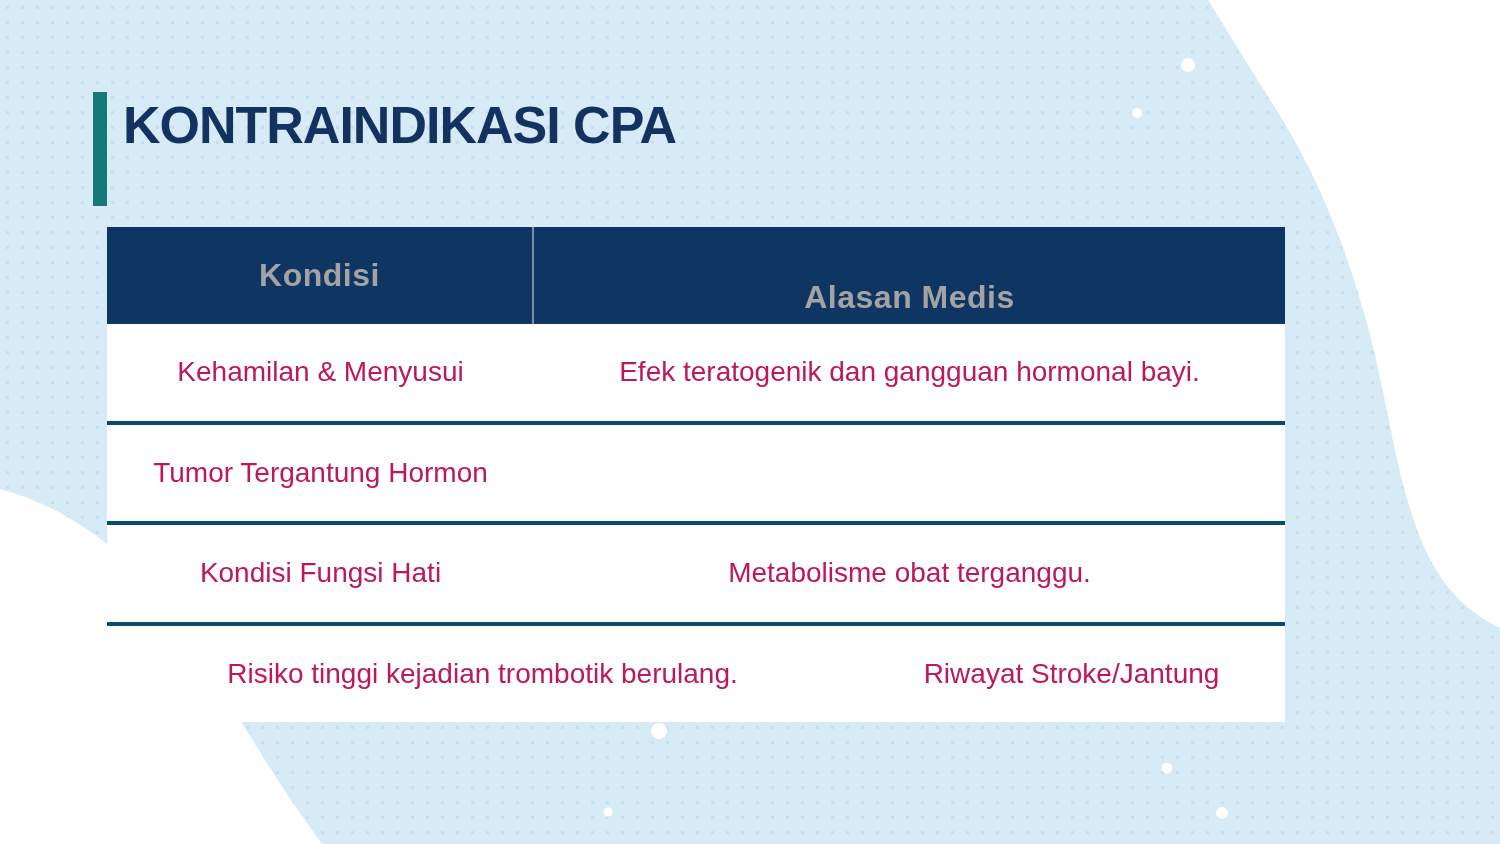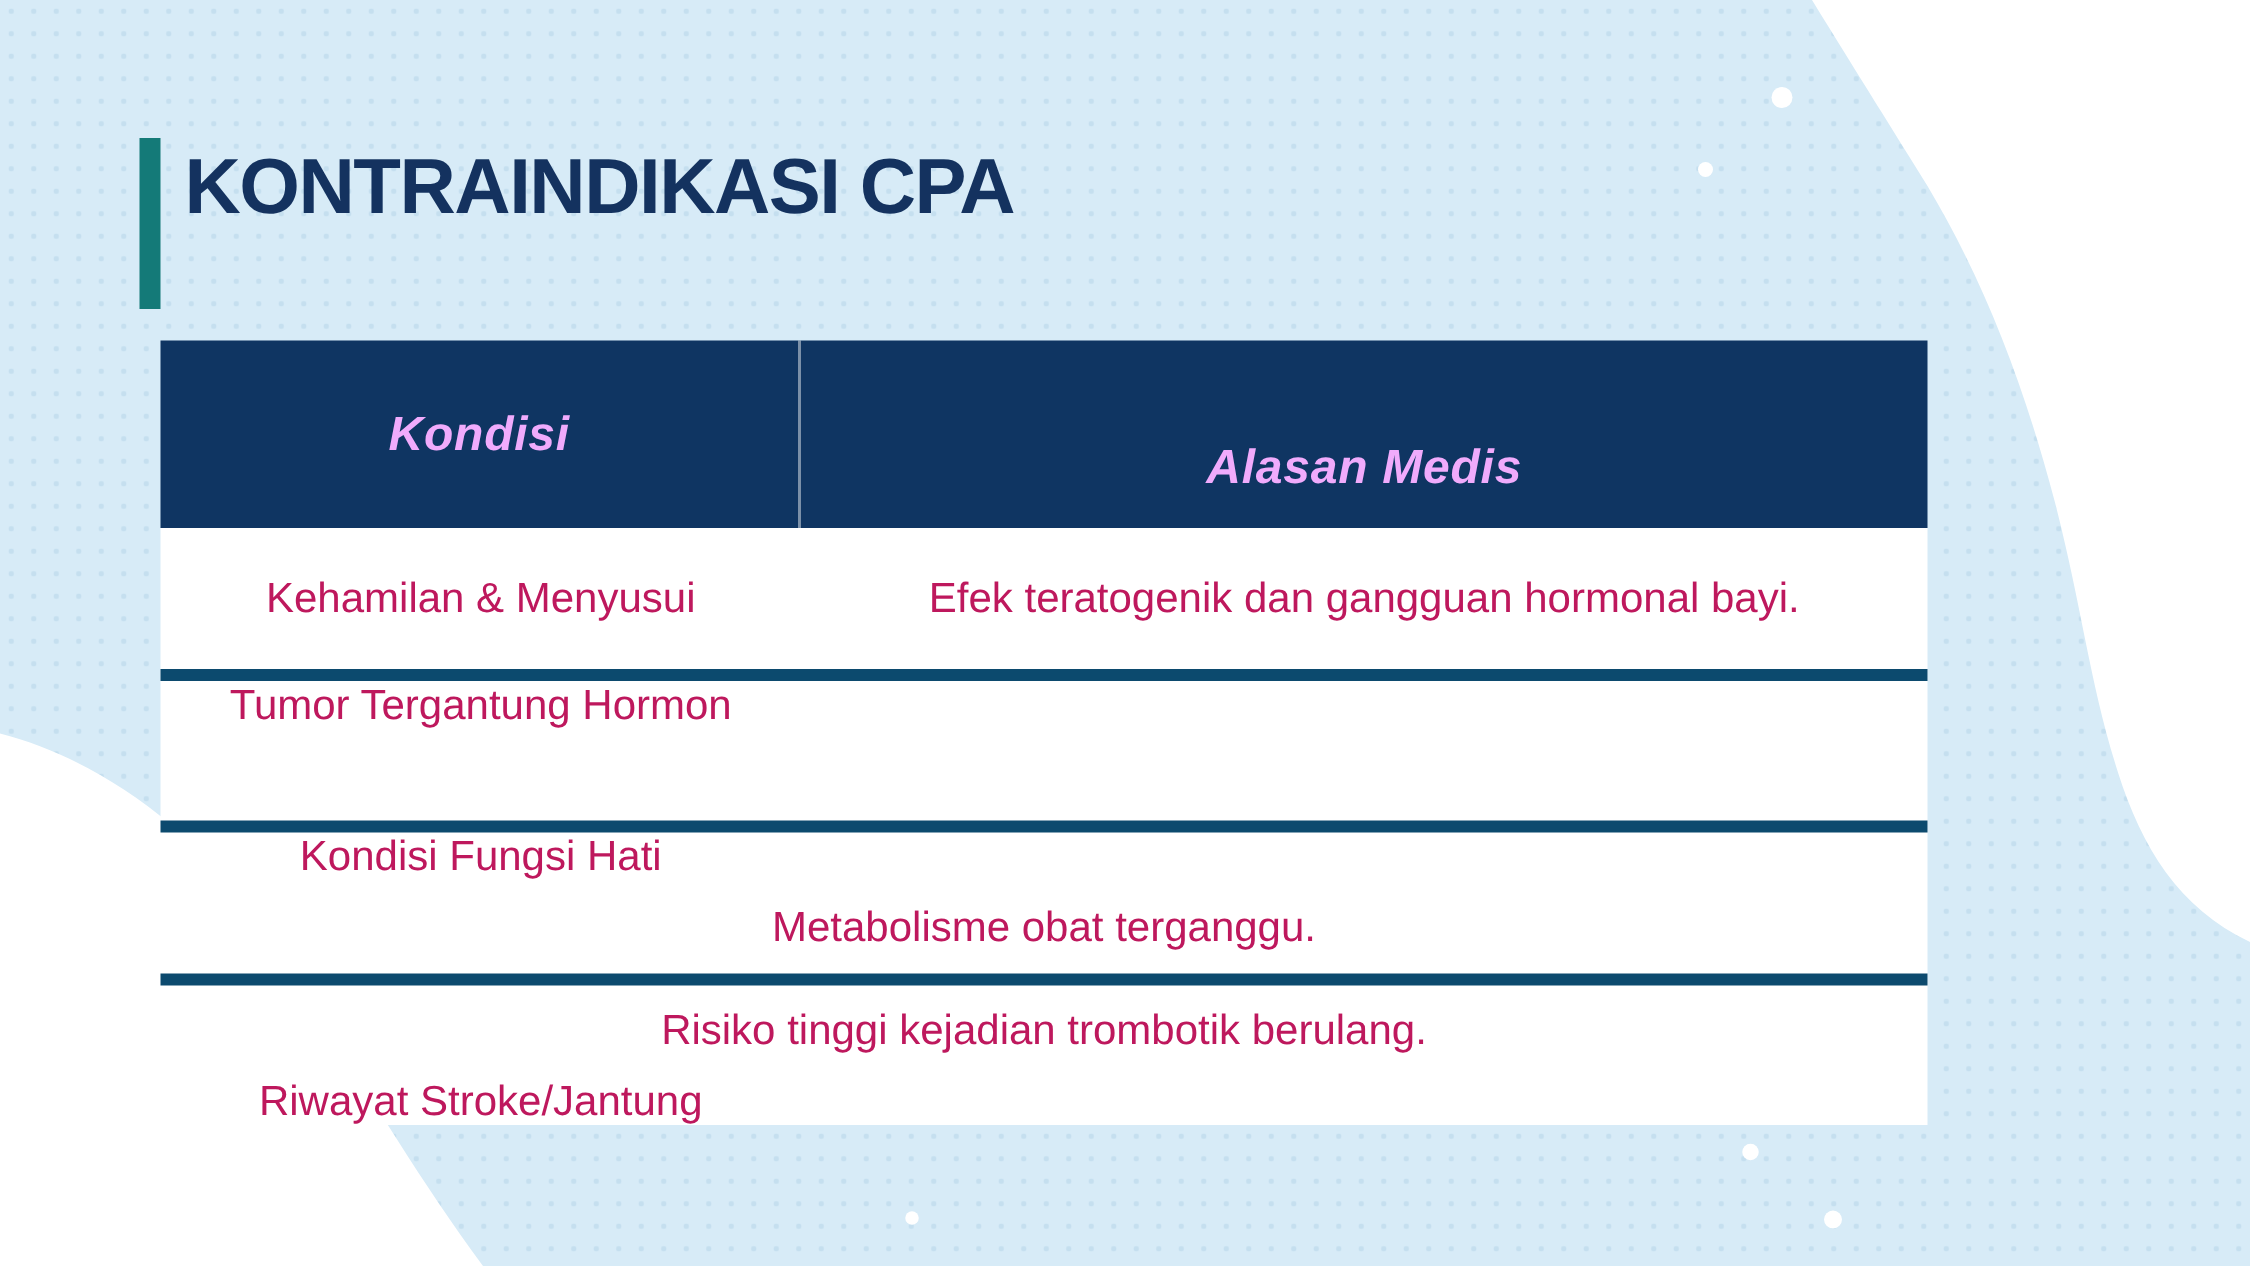--- a/index.html
+++ b/index.html
@@ -29,43 +29,42 @@
     color:#14325f;
     white-space:nowrap;
   }
   .table {
     position:absolute; left:107px; top:227px;
     width:1178px;
     box-shadow:0 0 0 0 transparent;
   }
   .table-header {
     display:flex;
-    height:125px;
+    height:97px;
     background:#0f3562;
-    color:#f0abfc;
-    font-style:italic;
+    color:#a3a3a3;
   }
   .th {
     display:flex; align-items:center; justify-content:center;
     font-size:32px; font-weight:bold;
     letter-spacing:0.5px;
   }
   .th.col-condition { width:427px; border-right:2px solid rgba(255,255,255,0.45); box-sizing:border-box; }
   .th.col-reason   { flex:1;margin-top:44px; }
   .table-body {
     background:#ffffff;
     height:398px;
     display:flex; flex-direction:column;
   }
   .tr {
     flex:1;
     display:flex;
     align-items:stretch;
   }
-  .tr + .tr { border-top:8px solid #0c4a6e;flex-direction:column; }
+  .tr + .tr { border-top:4px solid #0c4a6e; }
   .td {
     display:flex; align-items:center; justify-content:center;
     font-size:28px; color:#be185d;
     text-align:center;
   }
   .td.col-condition { width:427px; }
   .td.col-reason    { flex:1; }
 </style>
 </head>
 <body>

